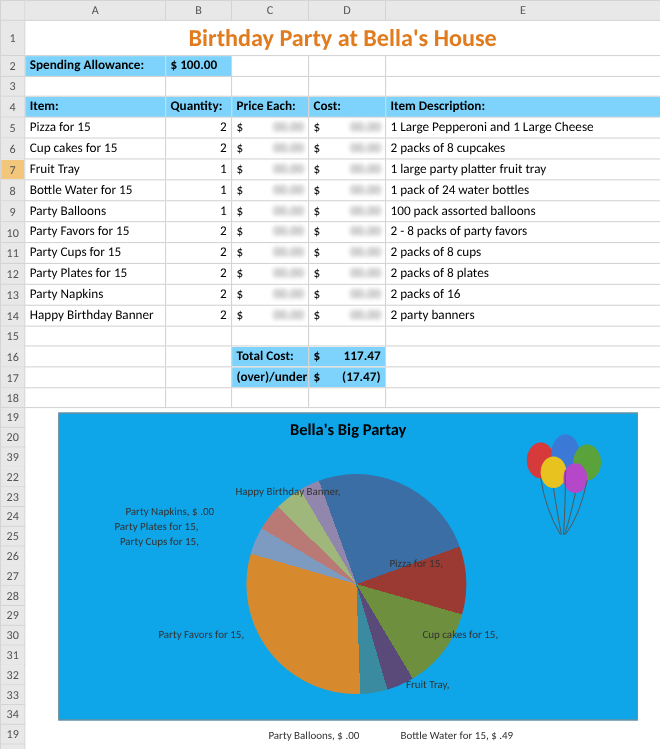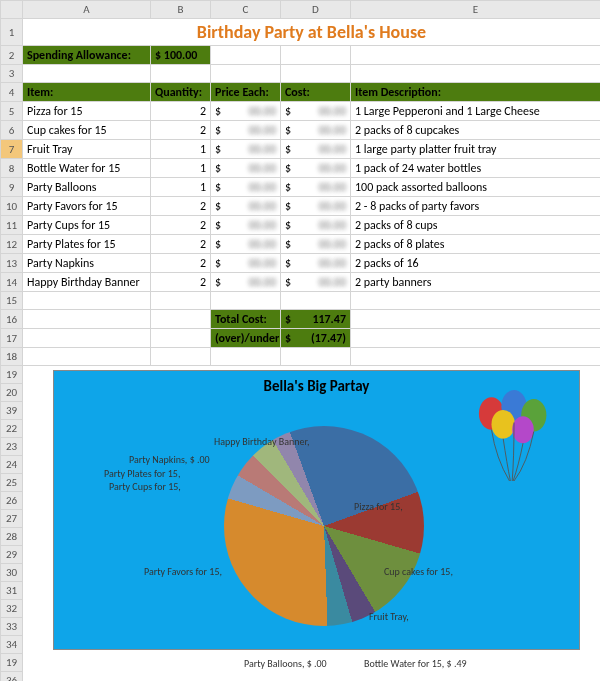--- a/index.html
+++ b/index.html
@@ -33,25 +33,25 @@
   .rowhead {
     background: #e8e8e8;
     text-align: center;
     color: #555;
     font-size: 11px;
     width: 22px;
   }
   .title {
     color: #e07b1e;
     font-weight: bold;
-    font-size: 18px;
+    font-size: 22px;
     text-align: center;
   }
   .hdrcell {
-    background: #4d7c0f;
+    background: #7dd3fc;
     font-weight: bold;
   }
   .sel-rowhead {
     background: #f3c77b !important;
   }
   .blur {
     color: transparent;
     text-shadow: 0 0 4px rgba(100,100,100,0.9);
   }
   .chartbox {
@@ -269,21 +269,21 @@
               <div class="pie" style="background: conic-gradient(from -20deg, rgb(59, 110, 165) 0deg, rgb(59, 110, 165) 90deg, rgb(155, 58, 50) 90deg, rgb(155, 58, 50) 126deg, rgb(110, 143, 62) 126deg, rgb(110, 143, 62) 169.2deg, rgb(90, 74, 122) 169.2deg, rgb(90, 74, 122) 183.6deg, rgb(58, 138, 160) 183.6deg, rgb(58, 138, 160) 198deg, rgb(214, 138, 45) 198deg, rgb(214, 138, 45) 306deg, rgb(125, 155, 193) 306deg, rgb(125, 155, 193) 320.4deg, rgb(185, 122, 118) 320.4deg, rgb(185, 122, 118) 334.8deg, rgb(160, 183, 124) 334.8deg, rgb(160, 183, 124) 349.2deg, rgb(145, 134, 172) 349.2deg, rgb(145, 134, 172) 360deg);"></div>
             </div>
             <div class="lbl" style="left: 300px; top: 105px;">Pizza for 15,</div>
             <div class="lbl" style="left: 330px; top: 170px;">Cup cakes for 15,</div>
             <div class="lbl" style="left: 315px; top: 215px;">Fruit Tray,</div>
             <div class="lbl" style="left: 310px; top: 262px;">Bottle Water for 15, $  .49</div>
             <div class="lbl" style="left: 190px; top: 262px;">Party Balloons, $  .00</div>
             <div class="lbl" style="left: 90px; top: 170px;">Party Favors for 15,</div>
             <div class="lbl" style="left: 55px; top: 85px;">Party Cups for 15,</div>
             <div class="lbl" style="left: 50px; top: 72px;">Party Plates for 15,</div>
-            <div class="lbl" style="left: 75px; top: 58px;">Party Napkins, $  .00</div>
+            <div class="lbl" style="left: 60px; top: 58px;">Party Napkins, $  .00</div>
             <div class="lbl" style="left: 160px; top: 40px;">Happy Birthday Banner,</div>
             <div class="balloons"><svg viewBox="0 0 100 110" width="90" height="100">
     <ellipse cx="25" cy="30" rx="14" ry="18" fill="#d63a3a"></ellipse>
     <ellipse cx="50" cy="22" rx="14" ry="18" fill="#3a7ad6"></ellipse>
     <ellipse cx="72" cy="32" rx="14" ry="18" fill="#5aa23a"></ellipse>
     <ellipse cx="38" cy="42" rx="13" ry="16" fill="#e8c21e"></ellipse>
     <ellipse cx="60" cy="48" rx="12" ry="15" fill="#b448c9"></ellipse>
     <path d="M25 48 Q30 80 45 105 M50 40 Q50 80 48 105 M72 50 Q65 85 50 105 M38 58 Q42 85 46 105 M60 63 Q55 88 49 105" stroke="#555" fill="none" stroke-width="1"></path>
   </svg></div>
           </div>

